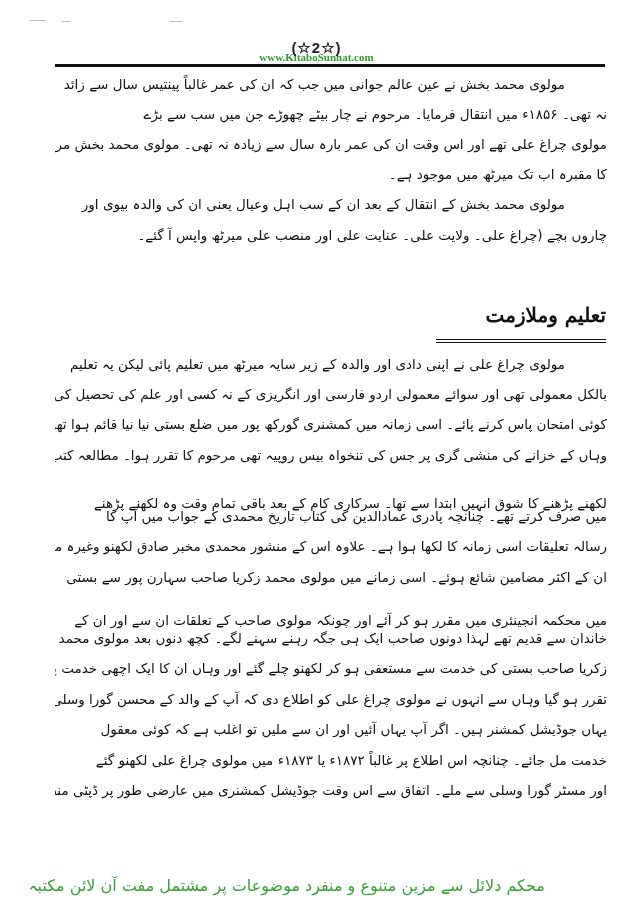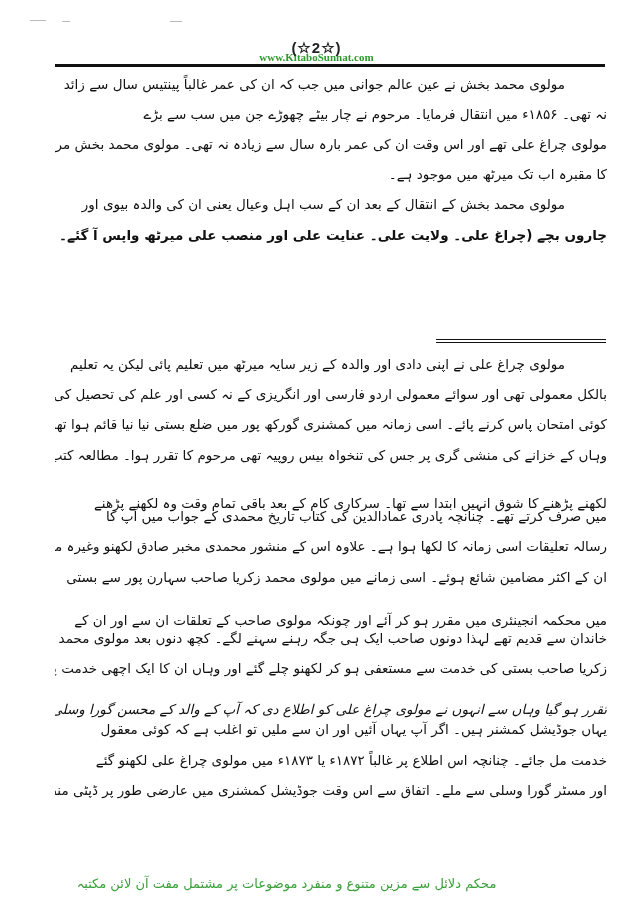--- a/index.html
+++ b/index.html
@@ -93,21 +93,21 @@
       height: 1px;
       background: #111;
     }
     .footer-slogan {
       position: absolute;
       top: 876px;
       left: 0;
       width: 573px;
       text-align: center;
       direction: rtl;
-      font-size: 13px;
+      font-size: 16px;
       color: #3aa03a;
     }
     .scan-dot {
       position: absolute;
       background: #bbb;
       height: 1px;
     }
   </style>
 </head>
 <body>
@@ -117,41 +117,42 @@
 <div class="page-number">(☆2☆)</div>
 
 <div class="top-rule"></div>
 
 <div class="content" style="top:70px;">
   <div class="line indent" style="top:0px;">مولوی محمد بخش نے عین عالم جوانی میں جب کہ ان کی عمر غالباً پینتیس سال سے زائد</div>
   <div class="line" style="top:30px;">نہ تھی۔ ۱۸۵۶ء میں انتقال فرمایا۔ مرحوم نے چار بیٹے چھوڑے جن میں سب سے بڑے</div>
   <div class="line" style="top:60px;">مولوی چراغ علی تھے اور اس وقت ان کی عمر بارہ سال سے زیادہ نہ تھی۔ مولوی محمد بخش مرحوم</div>
   <div class="line" style="top:90px;">کا مقبرہ اب تک میرٹھ میں موجود ہے۔</div>
   <div class="line indent" style="top:120px;">مولوی محمد بخش کے انتقال کے بعد ان کے سب اہل وعیال یعنی ان کی والدہ بیوی اور</div>
-  <div class="line" style="top:151px;font-weight:bold;">چاروں بچے (چراغ علی۔ ولایت علی۔ عنایت علی اور منصب علی میرٹھ واپس آ گئے۔</div>
+  <div class="line" style="top:151px;">چاروں بچے (چراغ علی۔ ولایت علی۔ عنایت علی اور منصب علی میرٹھ واپس آ گئے۔</div>
 </div>
 
 <div class="heading-wrap">
+  <div class="heading">تعلیم وملازمت</div>
   <div class="heading-rule" style="top:36px;"></div>
   <div class="heading-rule" style="top:39px;"></div>
 </div>
 
 <div class="content" style="top:350px;">
   <div class="line indent" style="top:0px;">مولوی چراغ علی نے اپنی دادی اور والدہ کے زیر سایہ میرٹھ میں تعلیم پائی لیکن یہ تعلیم</div>
   <div class="line" style="top:30px;">بالکل معمولی تھی اور سوائے معمولی اردو فارسی اور انگریزی کے نہ کسی اور علم کی تحصیل کی اور نہ</div>
   <div class="line" style="top:60px;">کوئی امتحان پاس کرنے پائے۔ اسی زمانہ میں کمشنری گورکھ پور میں ضلع بستی نیا نیا قائم ہوا تھا</div>
   <div class="line" style="top:91px;">وہاں کے خزانے کی منشی گری پر جس کی تنخواہ بیس روپیہ تھی مرحوم کا تقرر ہوا۔ مطالعہ کتب اور</div>
   <div class="line" style="top:139px;">لکھنے پڑھنے کا شوق انہیں ابتدا سے تھا۔ سرکاری کام کے بعد باقی تمام وقت وہ لکھنے پڑھنے</div>
   <div class="line" style="top:152px;text-align:center;">میں صرف کرتے تھے۔ چنانچہ پادری عمادالدین کی کتاب تاریخ محمدی کے جواب میں آپ کا</div>
   <div class="line" style="top:182px;">رسالہ تعلیقات اسی زمانہ کا لکھا ہوا ہے۔ علاوہ اس کے منشور محمدی مخبر صادق لکھنو وغیرہ میں بھی</div>
   <div class="line" style="top:213px;">ان کے اکثر مضامین شائع ہوئے۔ اسی زمانے میں مولوی محمد زکریا صاحب سہارن پور سے بستی</div>
   <div class="line" style="top:256px;">میں محکمہ انجینئری میں مقرر ہو کر آئے اور چونکہ مولوی صاحب کے تعلقات ان سے اور ان کے</div>
   <div class="line" style="top:274px;margin-left:41px;">خاندان سے قدیم تھے لہذا دونوں صاحب ایک ہی جگہ رہنے سہنے لگے۔ کچھ دنوں بعد مولوی محمد</div>
   <div class="line" style="top:304px;">زکریا صاحب بستی کی خدمت سے مستعفی ہو کر لکھنو چلے گئے اور وہاں ان کا ایک اچھی خدمت پر</div>
-  <div class="line" style="top:345px;font-style:italic;">تقرر ہو گیا وہاں سے انہوں نے مولوی چراغ علی کو اطلاع دی کہ آپ کے والد کے محسن گورا وسلی</div>
+  <div class="line" style="top:335px;">تقرر ہو گیا وہاں سے انہوں نے مولوی چراغ علی کو اطلاع دی کہ آپ کے والد کے محسن گورا وسلی</div>
   <div class="line" style="top:365px;">یہاں جوڈیشل کمشنر ہیں۔ اگر آپ یہاں آئیں اور ان سے ملیں تو اغلب ہے کہ کوئی معقول</div>
   <div class="line" style="top:396px;">خدمت مل جائے۔ چنانچہ اس اطلاع پر غالباً ۱۸۷۲ء یا ۱۸۷۳ء میں مولوی چراغ علی لکھنو گئے</div>
   <div class="line" style="top:426px;">اور مسٹر گورا وسلی سے ملے۔ اتفاق سے اس وقت جوڈیشل کمشنری میں عارضی طور پر ڈپٹی منصری</div>
 </div>
 
 <div class="footer-slogan">محکم دلائل سے مزین متنوع و منفرد موضوعات پر مشتمل مفت آن لائن مکتبہ</div>
 
 <div class="scan-dot" style="top:20px; left:30px; width:16px;"></div>
 <div class="scan-dot" style="top:21px; left:62px; width:8px;"></div>
 <div class="scan-dot" style="top:21px; left:170px; width:12px;"></div>

